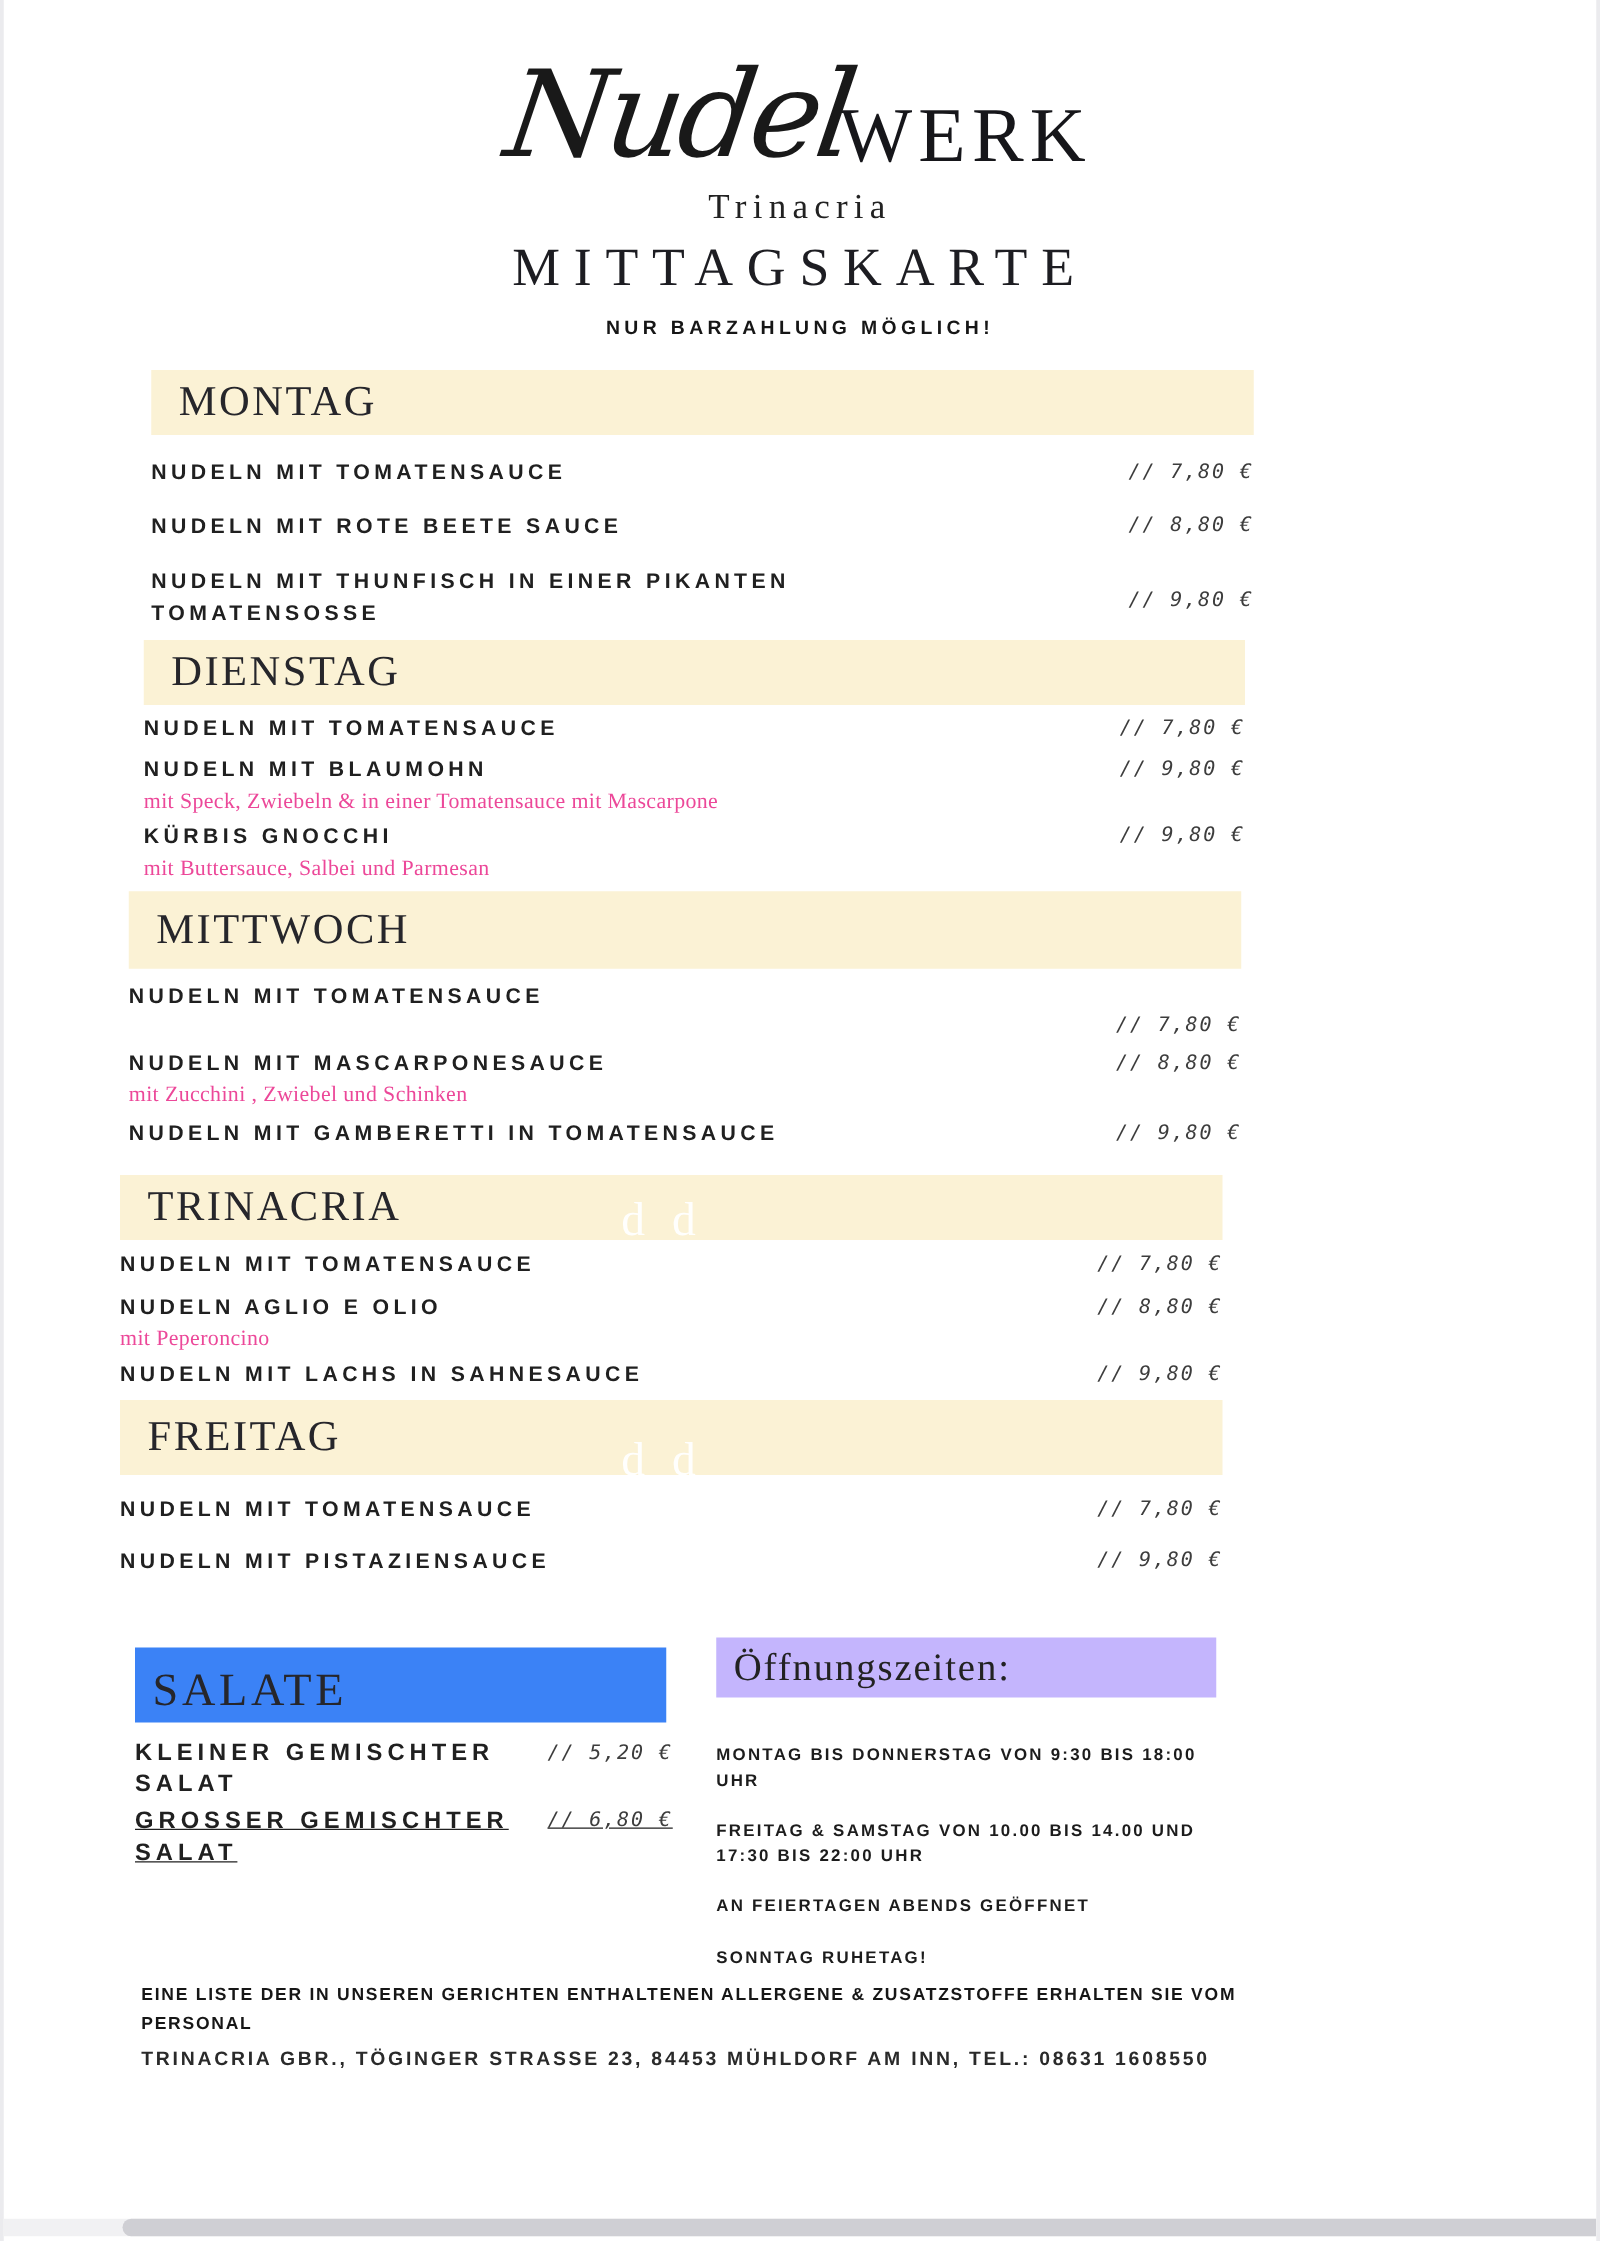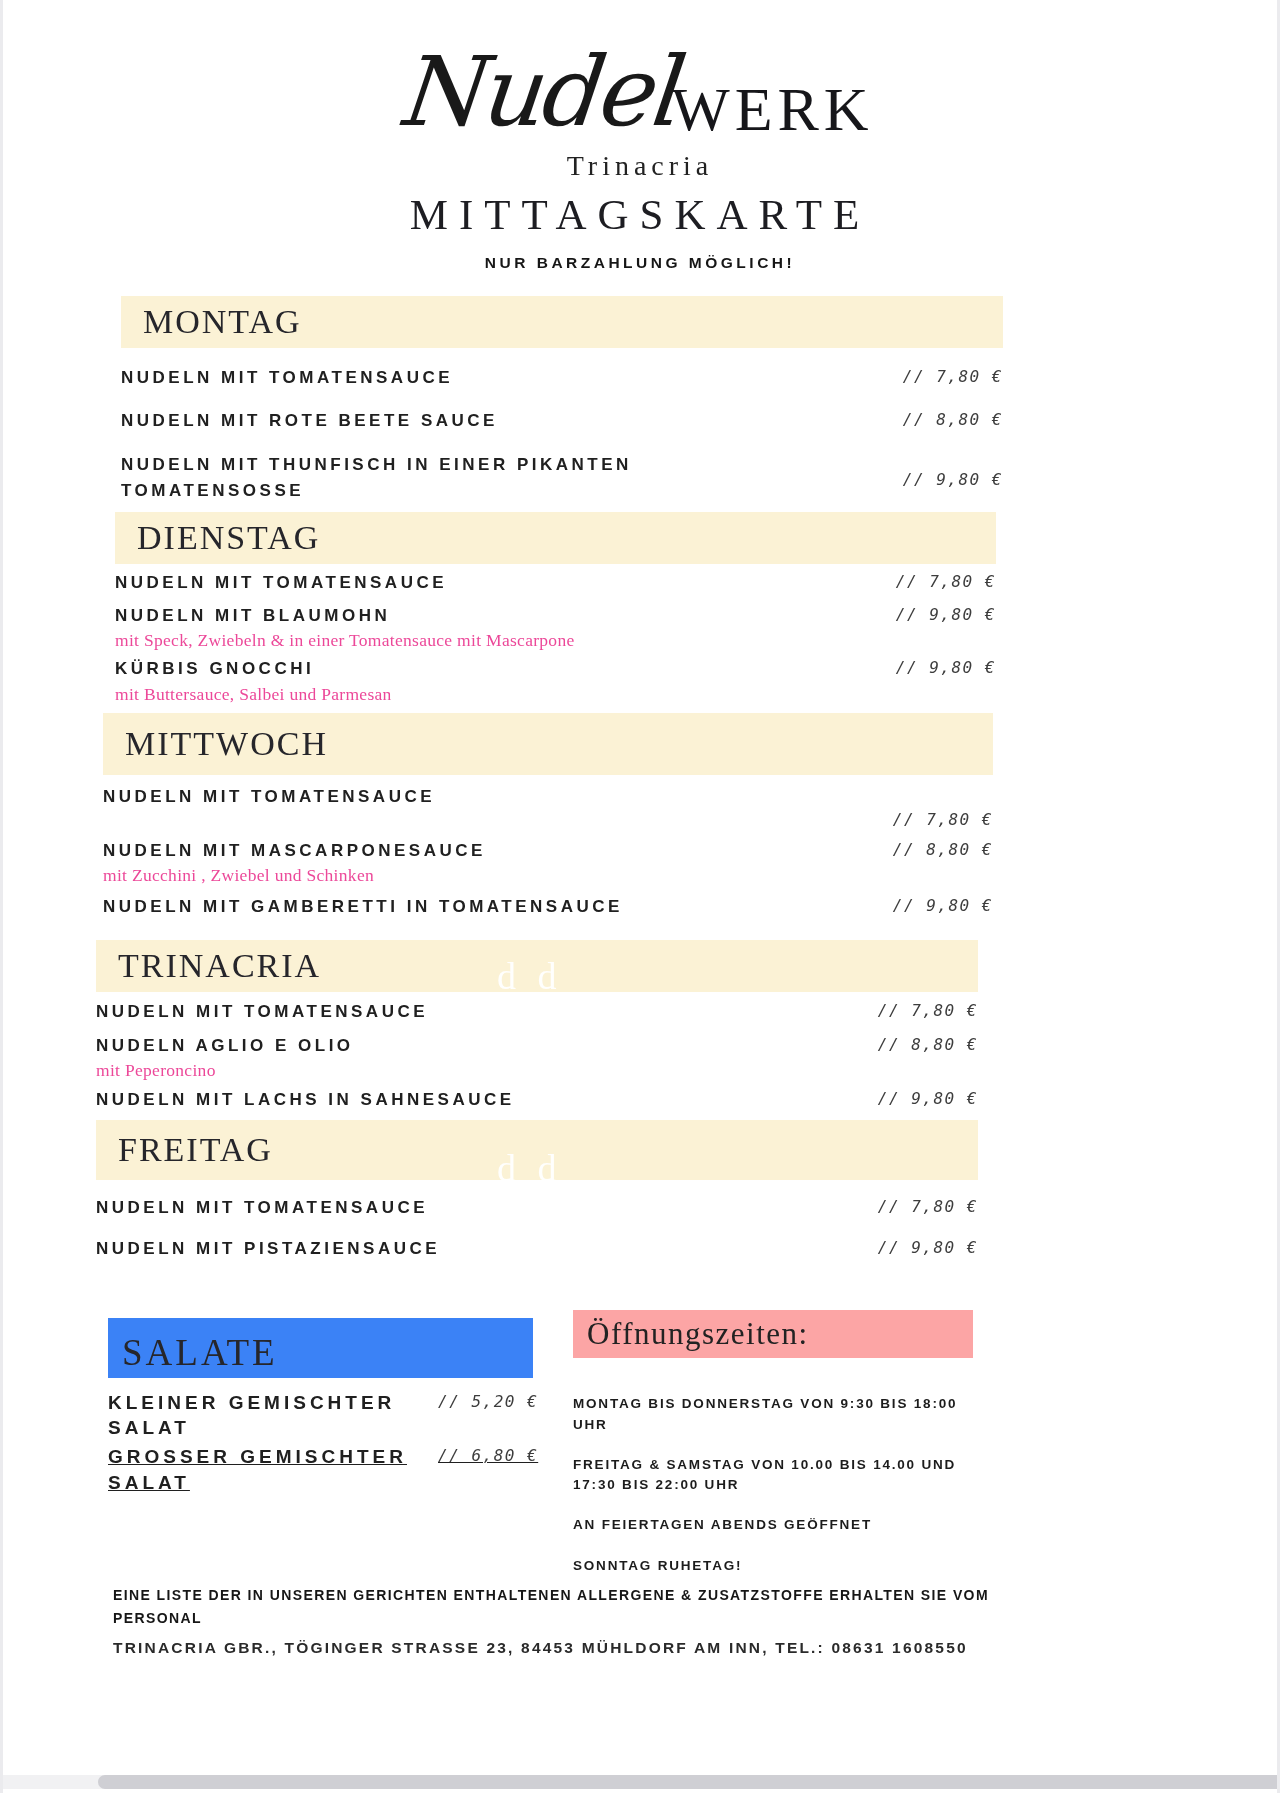--- a/index.html
+++ b/index.html
@@ -94,21 +94,21 @@
   .bottom { display:flex; margin:48px 0 0 105px; width:1100px; }
   .col-salate { width:445px; padding-top:8px; }
   .salate-band { background:#3b82f6; height:60px; width:425px; display:flex; align-items:flex-end; padding:0 0 4px 14px; }
   .salate-band h2 { font-family:"Liberation Serif", serif; font-weight:400; font-size:37px; letter-spacing:3px; color:#26262b; }
   .salate-row { display:flex; margin-top:12px; }
   .salate-row + .salate-row { margin-top:4px;text-decoration:underline; }
   .salate-name { width:330px; font-size:19px; font-weight:bold; letter-spacing:4px; line-height:1.32; color:#202020; }
   .salate-price { font-family:"DejaVu Sans Mono", monospace; font-style:italic; font-size:16px; letter-spacing:1.5px; color:#3d3d3d; white-space:nowrap; padding-top:2px; }
 
   .col-hours { width:420px; margin-left:20px; }
-  .hours-band { background:#fca5a5; height:48px; width:400px; display:flex; align-items:center; padding-left:14px; }
+  .hours-band { background:#c4b5fd; height:48px; width:400px; display:flex; align-items:center; padding-left:14px; }
   .hours-band h2 { font-family:"Liberation Serif", serif; font-weight:400; font-size:31px; letter-spacing:1.5px; color:#222; }
   .hours-line { font-size:13.5px; font-weight:bold; letter-spacing:1.8px; color:#1c1c1c; line-height:1.5; margin-top:20px; max-width:410px; }
   .hours-line:first-of-type { margin-top:36px; }
 
   
   .footer { margin:8px 0 0 110px; }
   .footer-allergy { font-size:14px; font-weight:bold; letter-spacing:1.4px; line-height:1.65; max-width:900px; color:#161616; }
   .footer-address { font-size:15.5px; font-weight:600; letter-spacing:2.2px; color:#2a2a2a; margin-top:9px; white-space:nowrap; }
 
   

